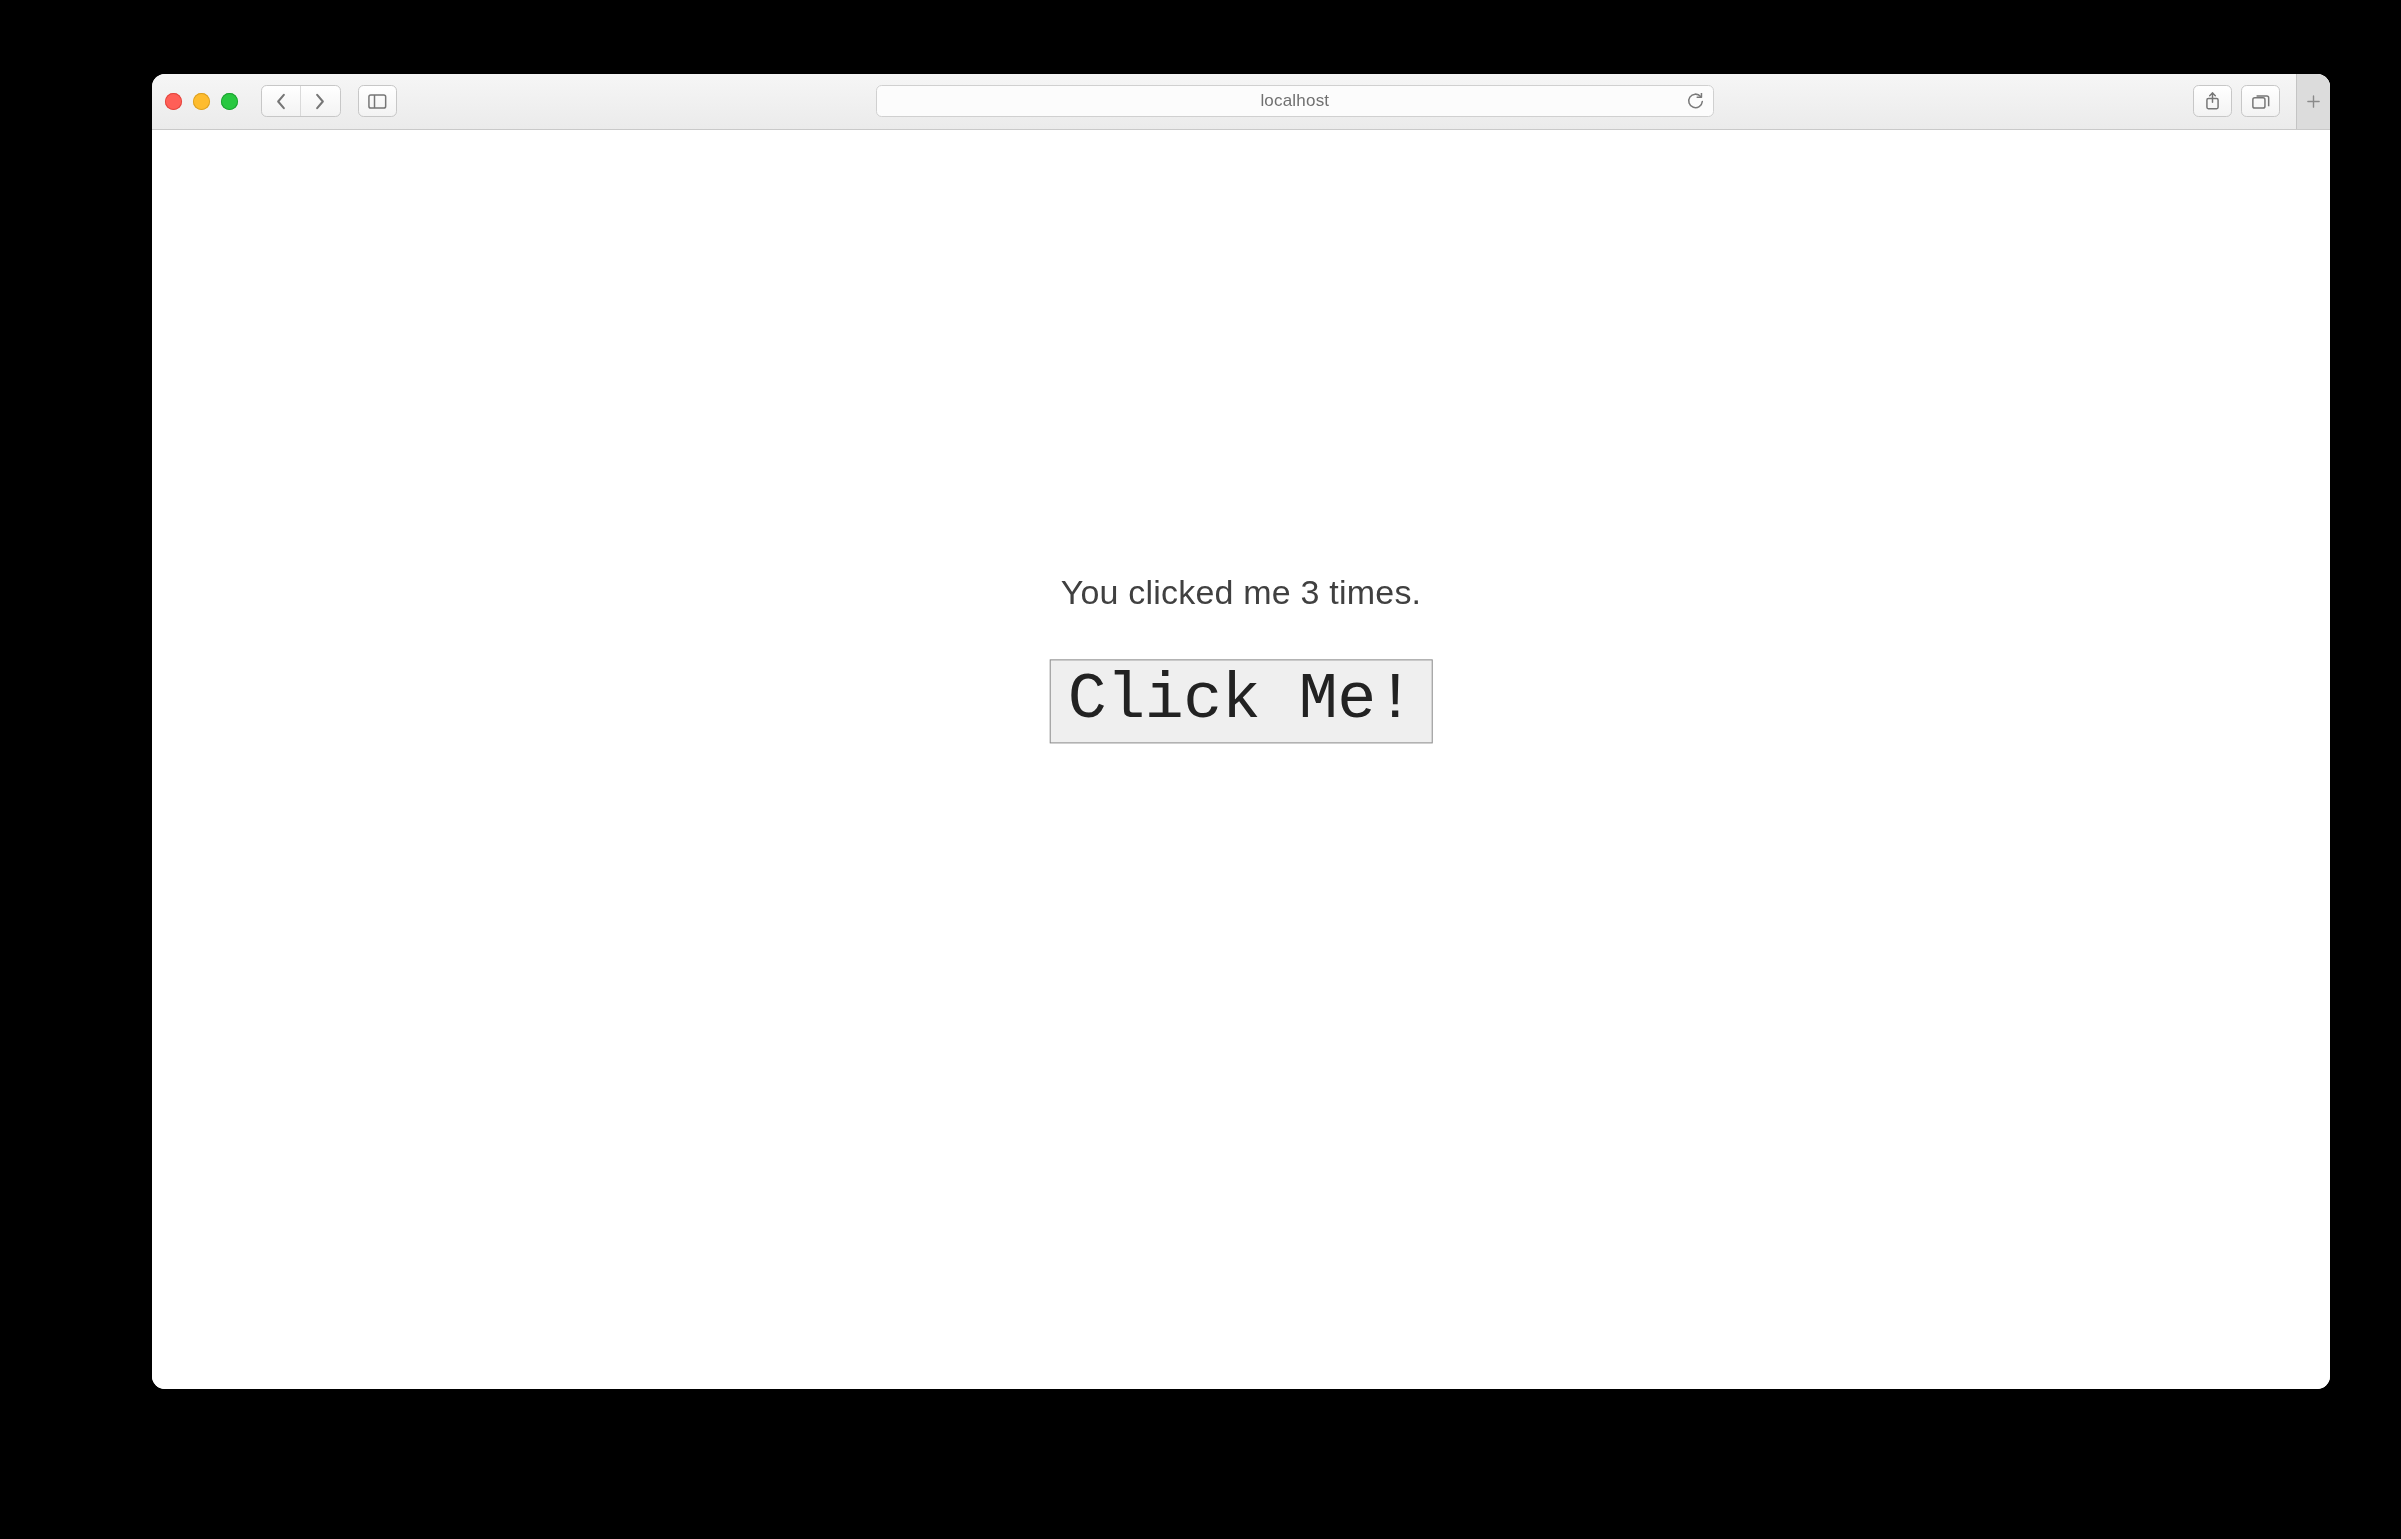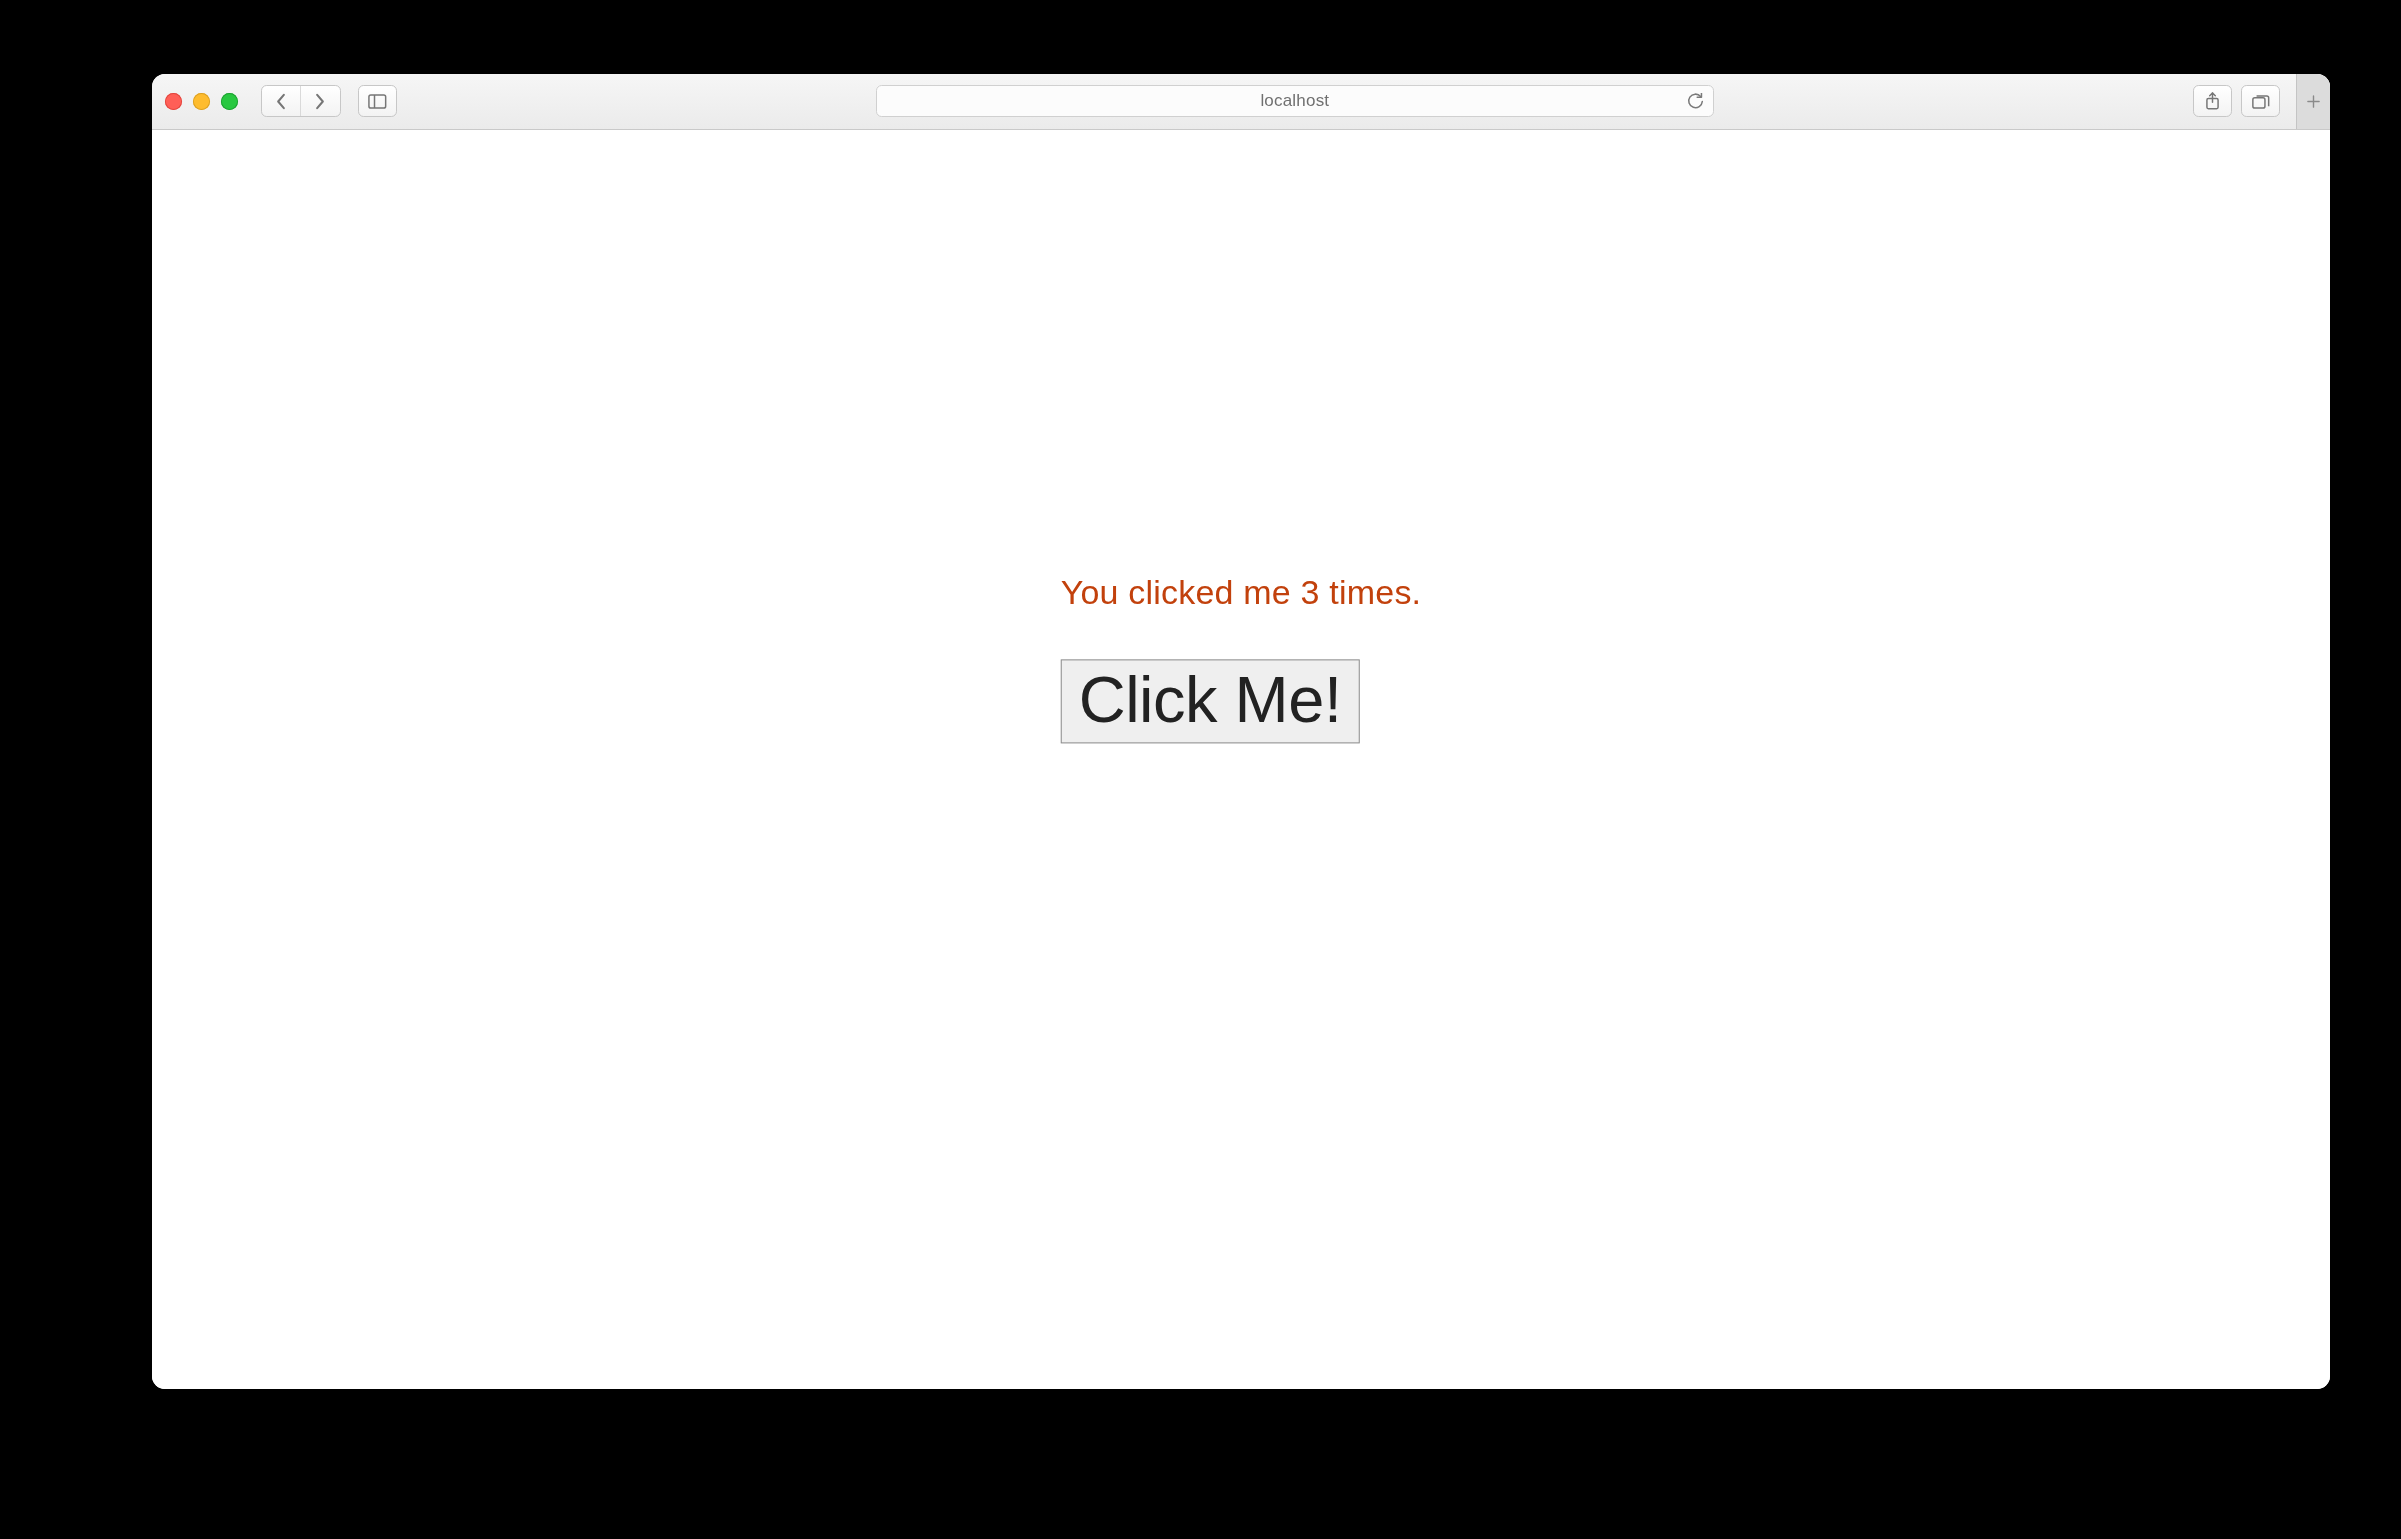--- a/index.html
+++ b/index.html
@@ -146,25 +146,25 @@
     }
     .content {
       position: absolute;
       left: 50%;
       top: 42%;
       transform: translate(-50%, -50%);
       text-align: center;
     }
     .status-line {
       font-size: 34px;
-      color: #c2410c;
+      color: #404040;
       margin-bottom: 47px;
       letter-spacing: 0.2px;
     }
-    .click-button-wrap { text-align: left; }
+    .click-button-wrap { text-align: left; font-family: Liberation Mono, monospace; }
     .click-button {
       font-size: 65px;
       font-family: inherit;
       color: #222;
       background: #efefef;
       border: 1.9px solid #8c8c8c;
       padding: 5.6px 17px 7.4px 17px;
       line-height: 1.05;
       letter-spacing: -0.5px;
     }

